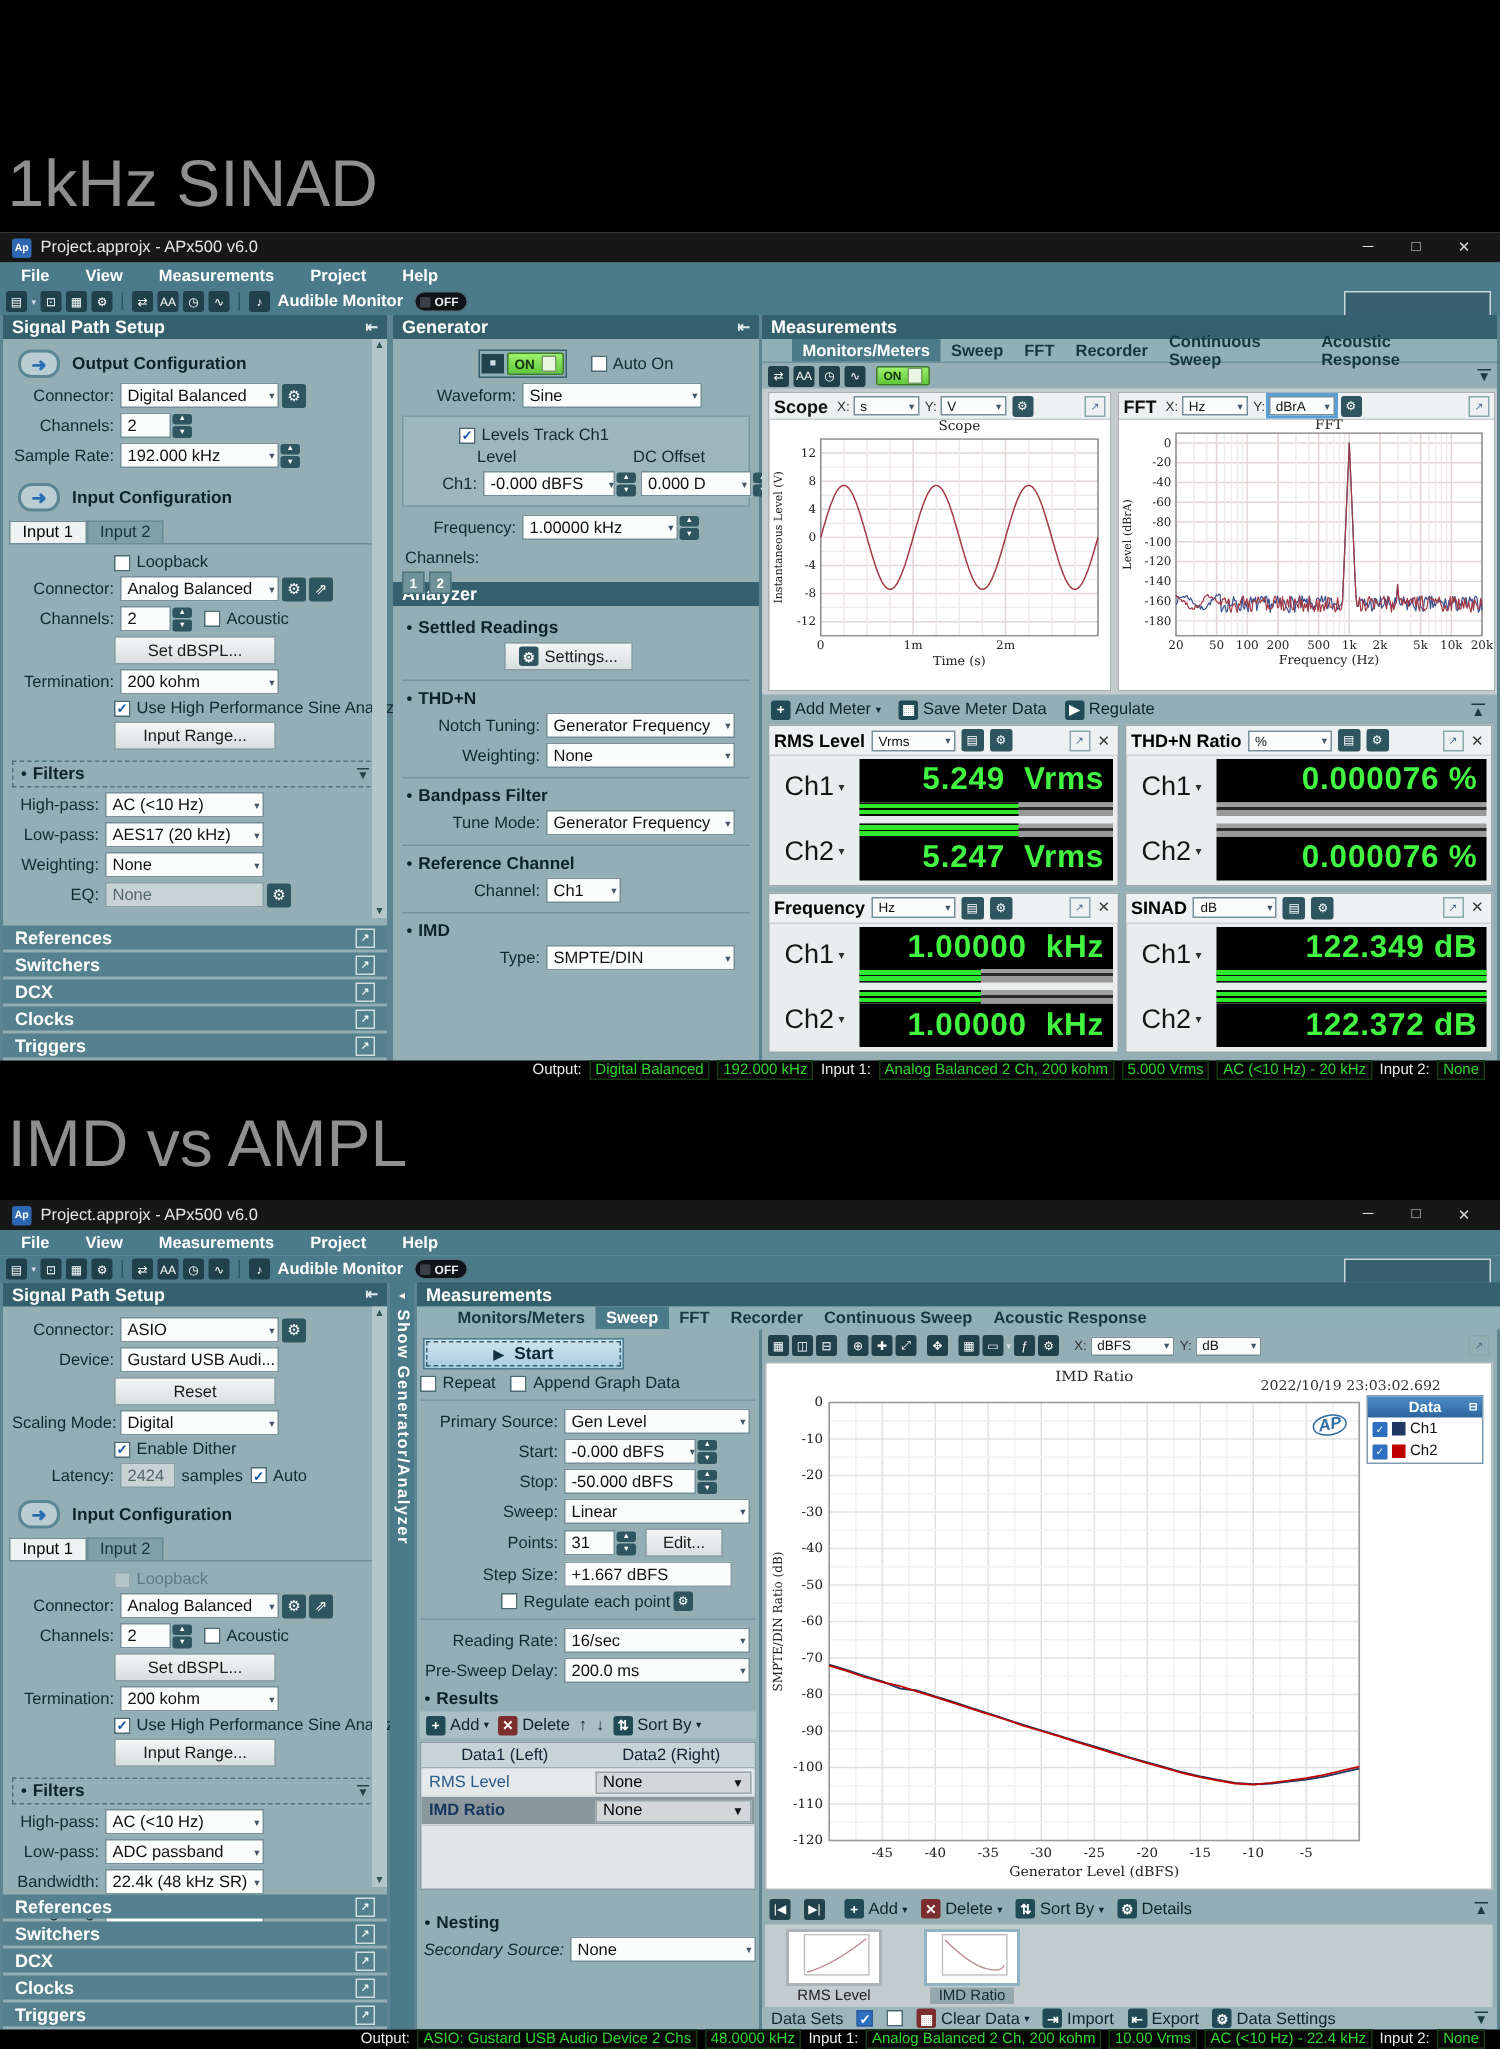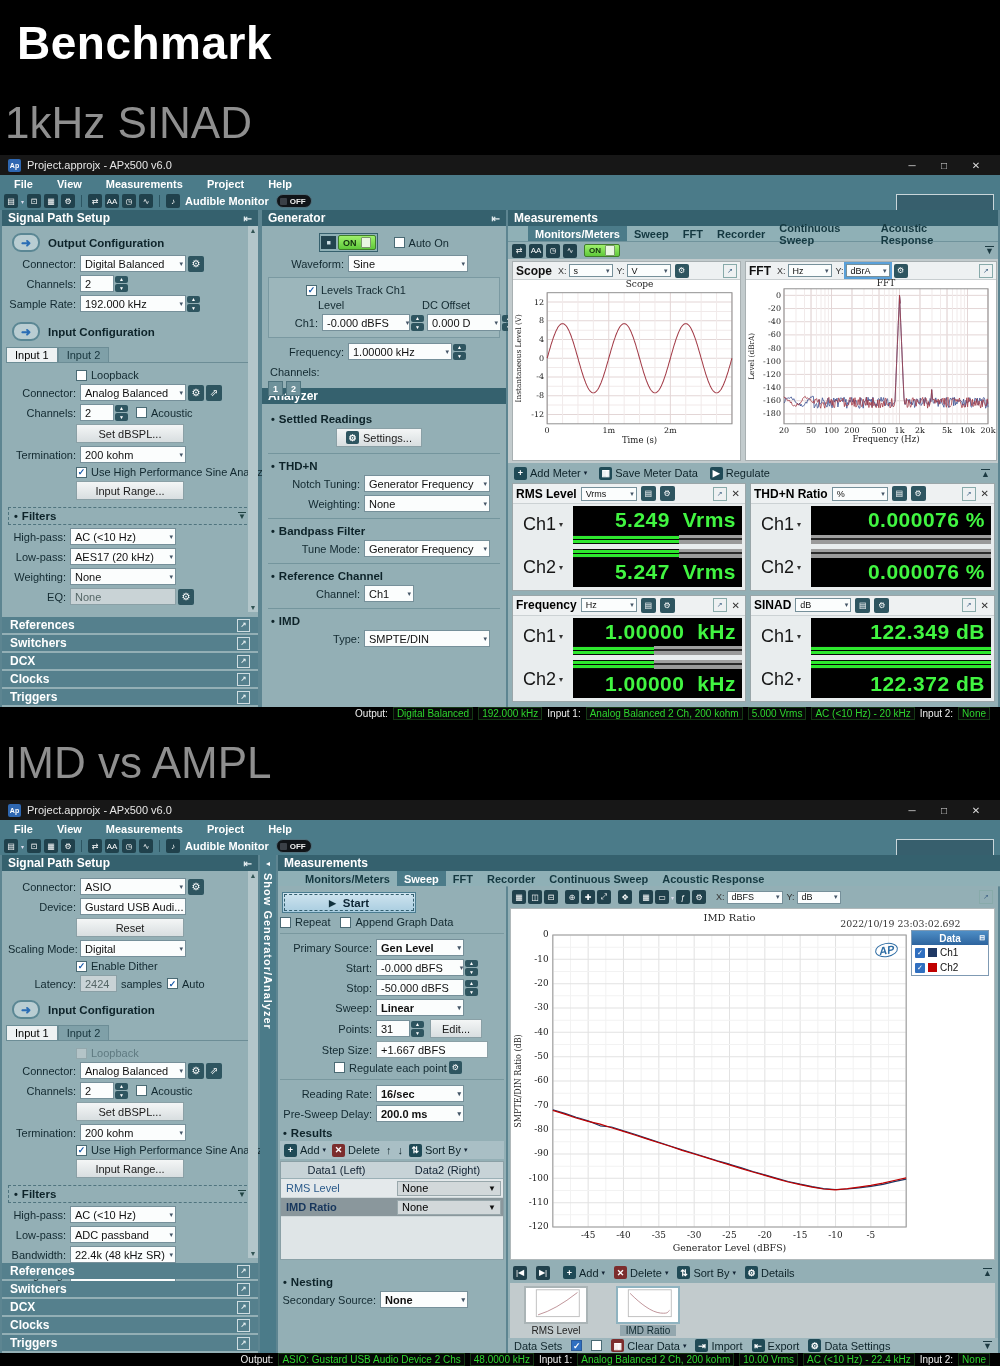--- a/index.html
+++ b/index.html
@@ -37,21 +37,21 @@
   .c3{left:508px;right:2px;}
   .shdr{height:16px;background:#35616e;color:#fff;font-weight:bold;font-size:12px;display:flex;align-items:center;padding:0 6px;}
   .dockic{margin-left:auto;font-size:10px;color:#dfe9ec;}
   .panelbody{position:relative;padding:4px 4px 0 4px;}
   .fr{display:flex;align-items:center;margin:3px 2px;}
   .lbl{font-size:11px;color:#122930;text-align:right;margin-right:4px;white-space:nowrap;}
   .w68{width:68px;flex:none;} .w58{width:58px;flex:none;} .w92{width:92px;flex:none;} .w44{width:44px;flex:none;} .w76{width:76px;flex:none;}
   .dd{height:17px;background:#fbfdfd;border:1px solid #76909a;display:flex;align-items:center;font-size:11px;color:#101010;padding:0 2px 0 4px;box-sizing:border-box;white-space:nowrap;overflow:hidden;flex:none;}
   .dd .ar{margin-left:auto;font-size:7px;color:#456;padding-left:2px;}
   .dd.hl{outline:2px solid #5aa0d8;}
-  .dd106{width:106px;} .dd120{width:120px;} .dd126{width:126px;} .dd34{width:34px;} .dd50{width:50px;} .dd88{width:88px;gap:15px;} .dd74{width:74px;} .dd104{width:104px;} .dd112{width:88px;font-weight:bold;} .dd56{width:56px;} .dd44{width:44px;}
+  .dd106{width:106px;} .dd120{width:120px;} .dd126{width:126px;} .dd34{width:34px;} .dd50{width:50px;} .dd88{width:88px;gap:15px;} .dd74{width:74px;} .dd104{width:104px;} .dd112{width:124px;} .dd56{width:56px;} .dd44{width:44px;}
   .spinner{width:13px;height:17px;display:flex;flex-direction:column;margin-left:1px;flex:none;}
   .spinner span{flex:1;background:#2e5560;color:#fff;font-size:5px;display:flex;align-items:center;justify-content:center;border-radius:2px;margin:0.5px 0;}
   .ic{width:16px;height:16px;background:#2e5560;color:#fff;font-size:10px;display:flex;align-items:center;justify-content:center;border-radius:2px;flex:none;margin-left:2px;}
   .cb{width:11px;height:11px;background:#fff;border:1px solid #4a6a74;display:inline-flex;align-items:center;justify-content:center;font-size:9px;font-weight:bold;color:#1558a8;flex:none;box-sizing:border-box;}
   .cb.dis{background:#b4c4c8;border-color:#93a8ad;}
   .cblbl{font-size:11px;color:#122930;margin-left:4px;white-space:nowrap;}
   .cblbl.dis{color:#5f7a81;}
   .btn{background:linear-gradient(#f4f6f6,#d8dee0);border:1px solid #8aa0a6;font-size:11px;color:#1a1a1a;display:flex;align-items:center;justify-content:center;height:19px;box-sizing:border-box;}
   .arrowic{color:#2a6db5;font-weight:bold;font-size:12px;margin:0 8px 0 4px;border:2px solid #5b8794;border-radius:9px;padding:0 7px;background:#b9cdd2;height:15px;display:flex;align-items:center;}
   .bold11{font-size:11.5px;font-weight:bold;color:#0d2329;white-space:nowrap;}
@@ -149,21 +149,20 @@
   .tcap{font-size:10px;color:#222;margin-top:1px;padding:0 6px;white-space:nowrap;}
   .thumb.sel .tcap{background:#93a7ae;color:#102a30;}
   .datasets{position:absolute;bottom:0;left:0;right:0;height:15px;background:#9db6bc;display:flex;align-items:center;gap:9px;padding:0 6px;}
   .dslbl{font-size:11px;color:#10262c;white-space:nowrap;}
   .tf{height:17px;background:#c9d3d6;border:1px solid #8aa0a6;color:#566;font-size:11px;display:flex;align-items:center;padding:0 4px;box-sizing:border-box;flex:none;}
 </style>
 </head>
 <body>
 
 <div class="page">
-  <div class="hero1">Benchmark</div>
   <div class="hero2">1kHz SINAD</div>
   <div class="hero3">IMD vs AMPL</div>
 
   <section class="win" id="w1">
     <div class="titlebar">
       <span class="appicon">Ap</span>
       <span class="wtitle">Project.approjx - APx500 v6.0</span>
       <span class="winbtns">
         <span class="wbtn">─</span>
         <span class="wbtn">□</span>
@@ -1194,21 +1193,21 @@
                 <span class="ar2">▼</span>
               </span>
             </div>
           <div class="rempty"></div>
         </div>
         <div class="bullrow" style="margin-top:16px;">
             <span class="bull">•</span>
             <span class="bold11">Nesting</span>
           </div>
         <div class="fr">
-            <span class="lbl" style="width:96px;">Secondary Source:</span>
+            <span class="lbl" style="width:96px;font-style:italic;">Secondary Source:</span>
             <span class="dd dd112">
               <span>None</span>
               <span class="ar">▾</span>
             </span>
           </div>
       </div>
 
       <div class="col gr">
         <div class="gtb">
           <span class="tic">▦</span>

